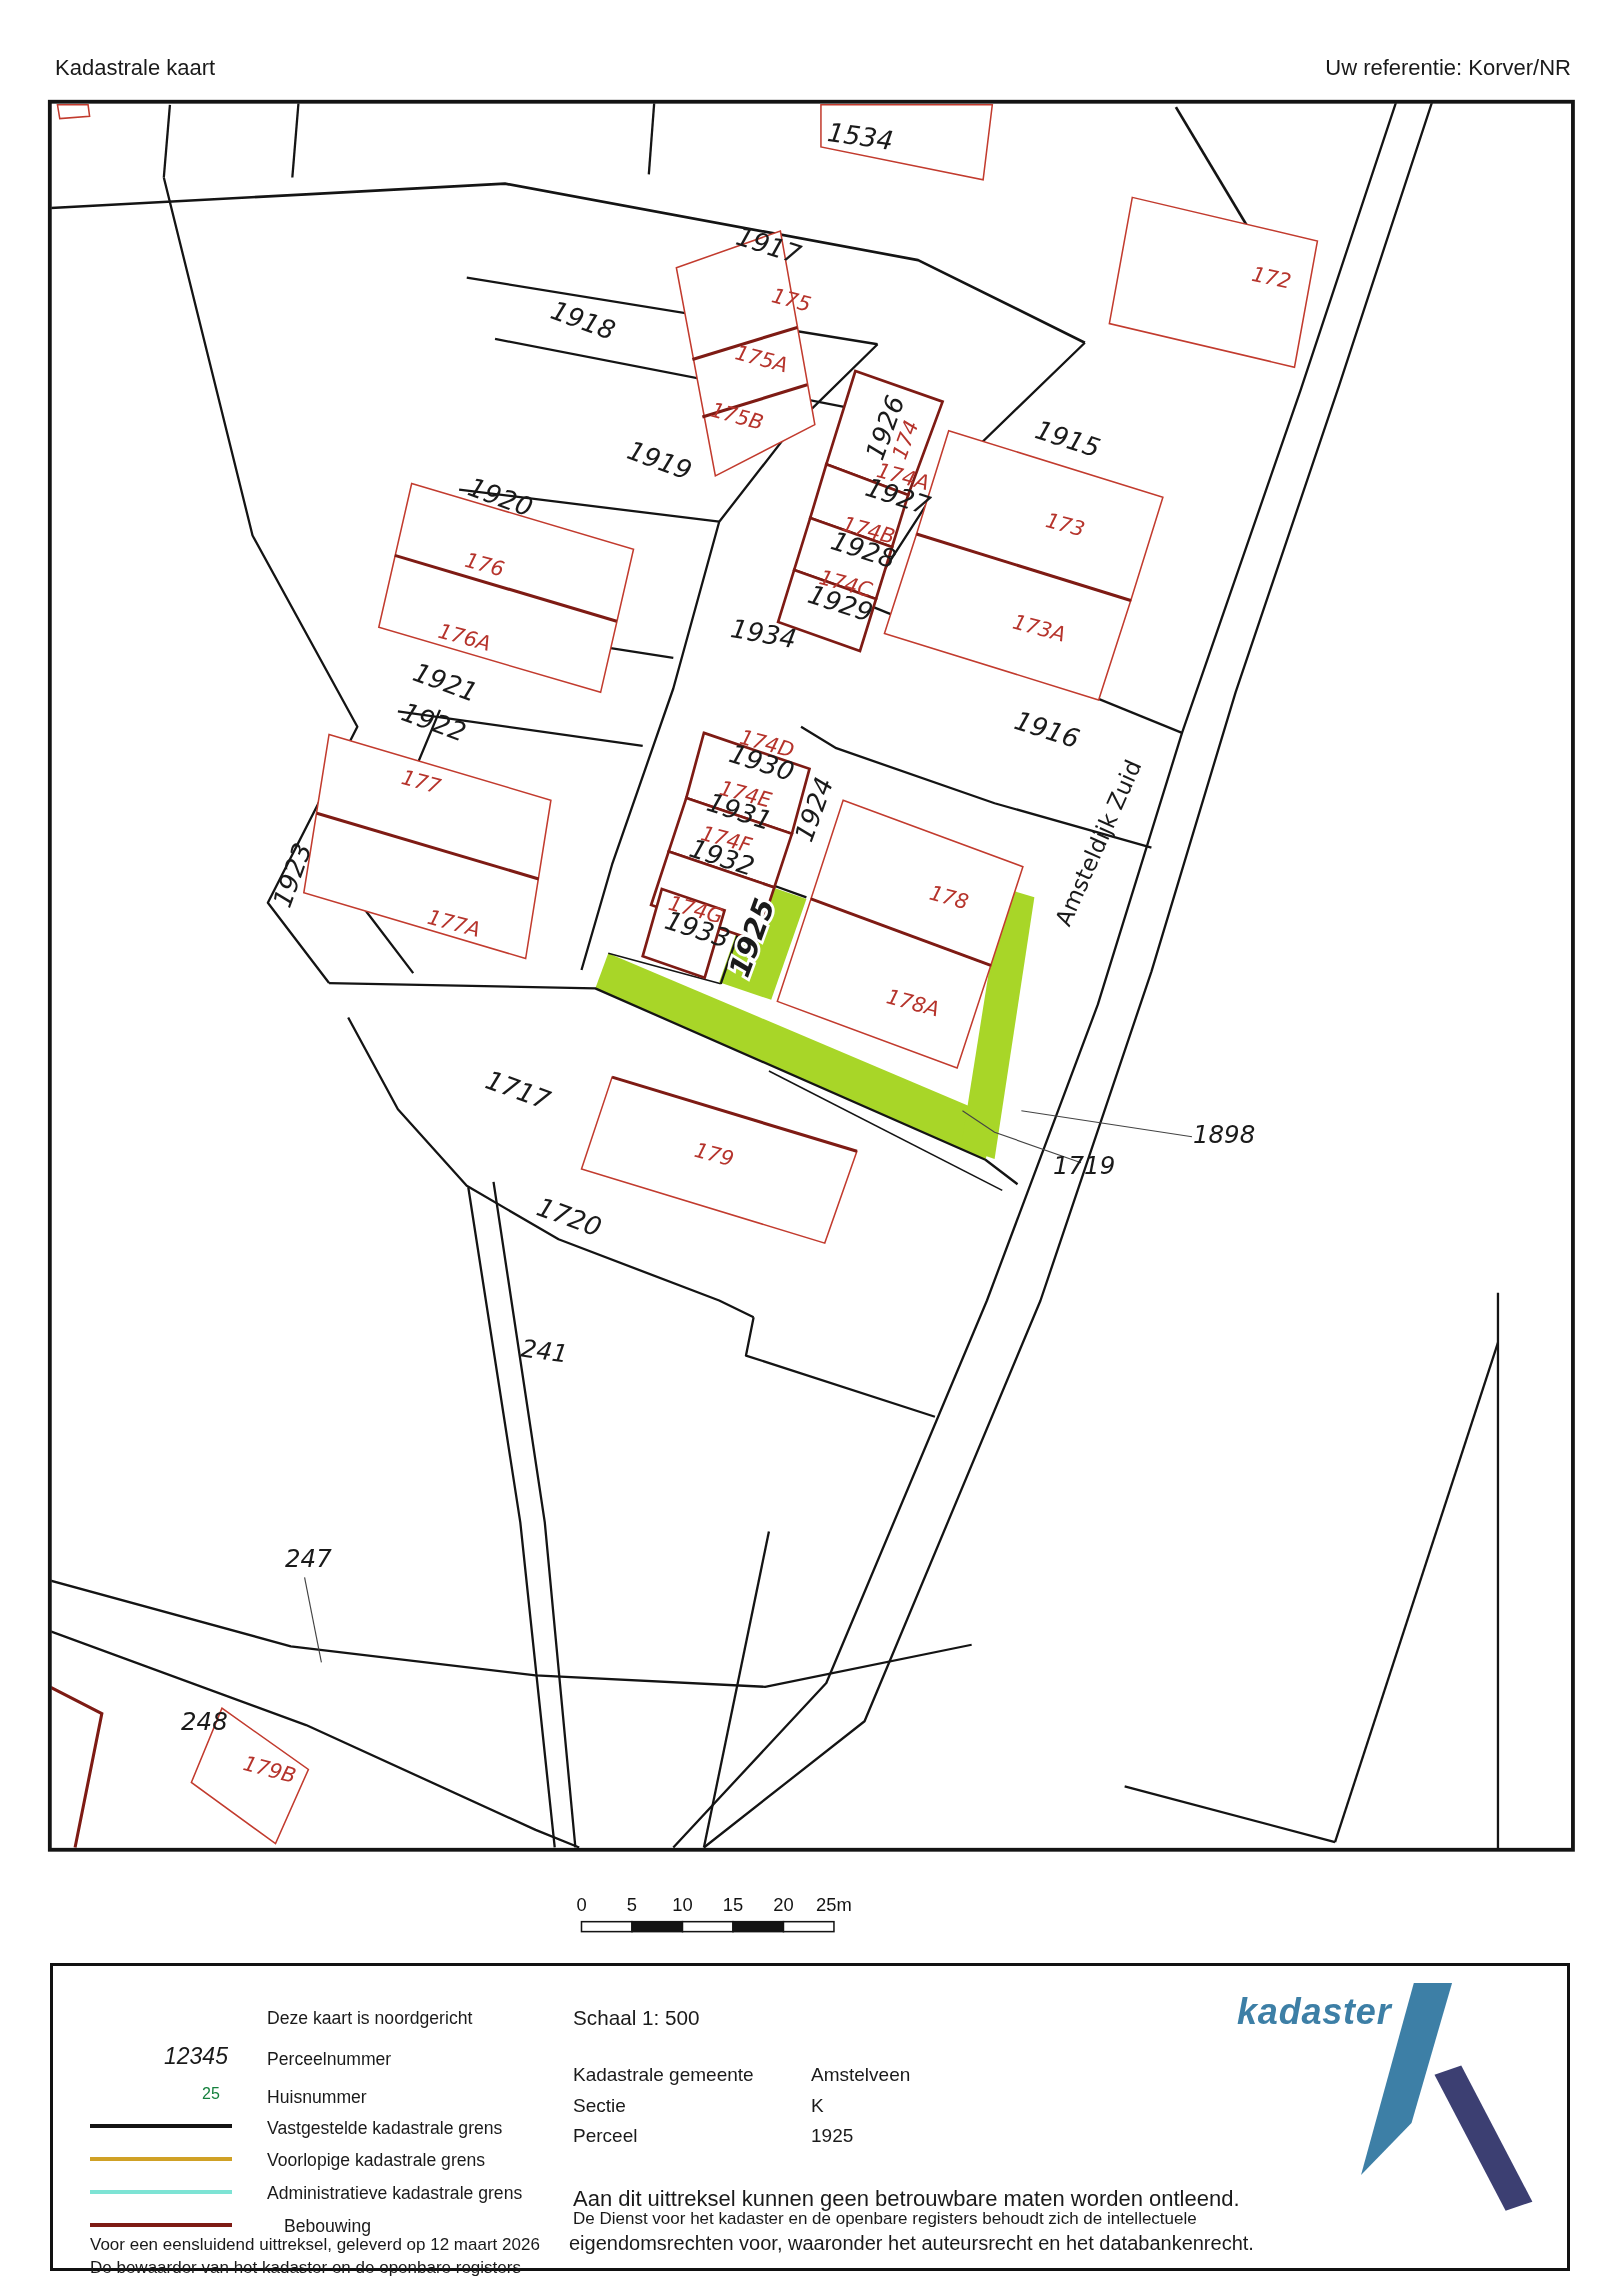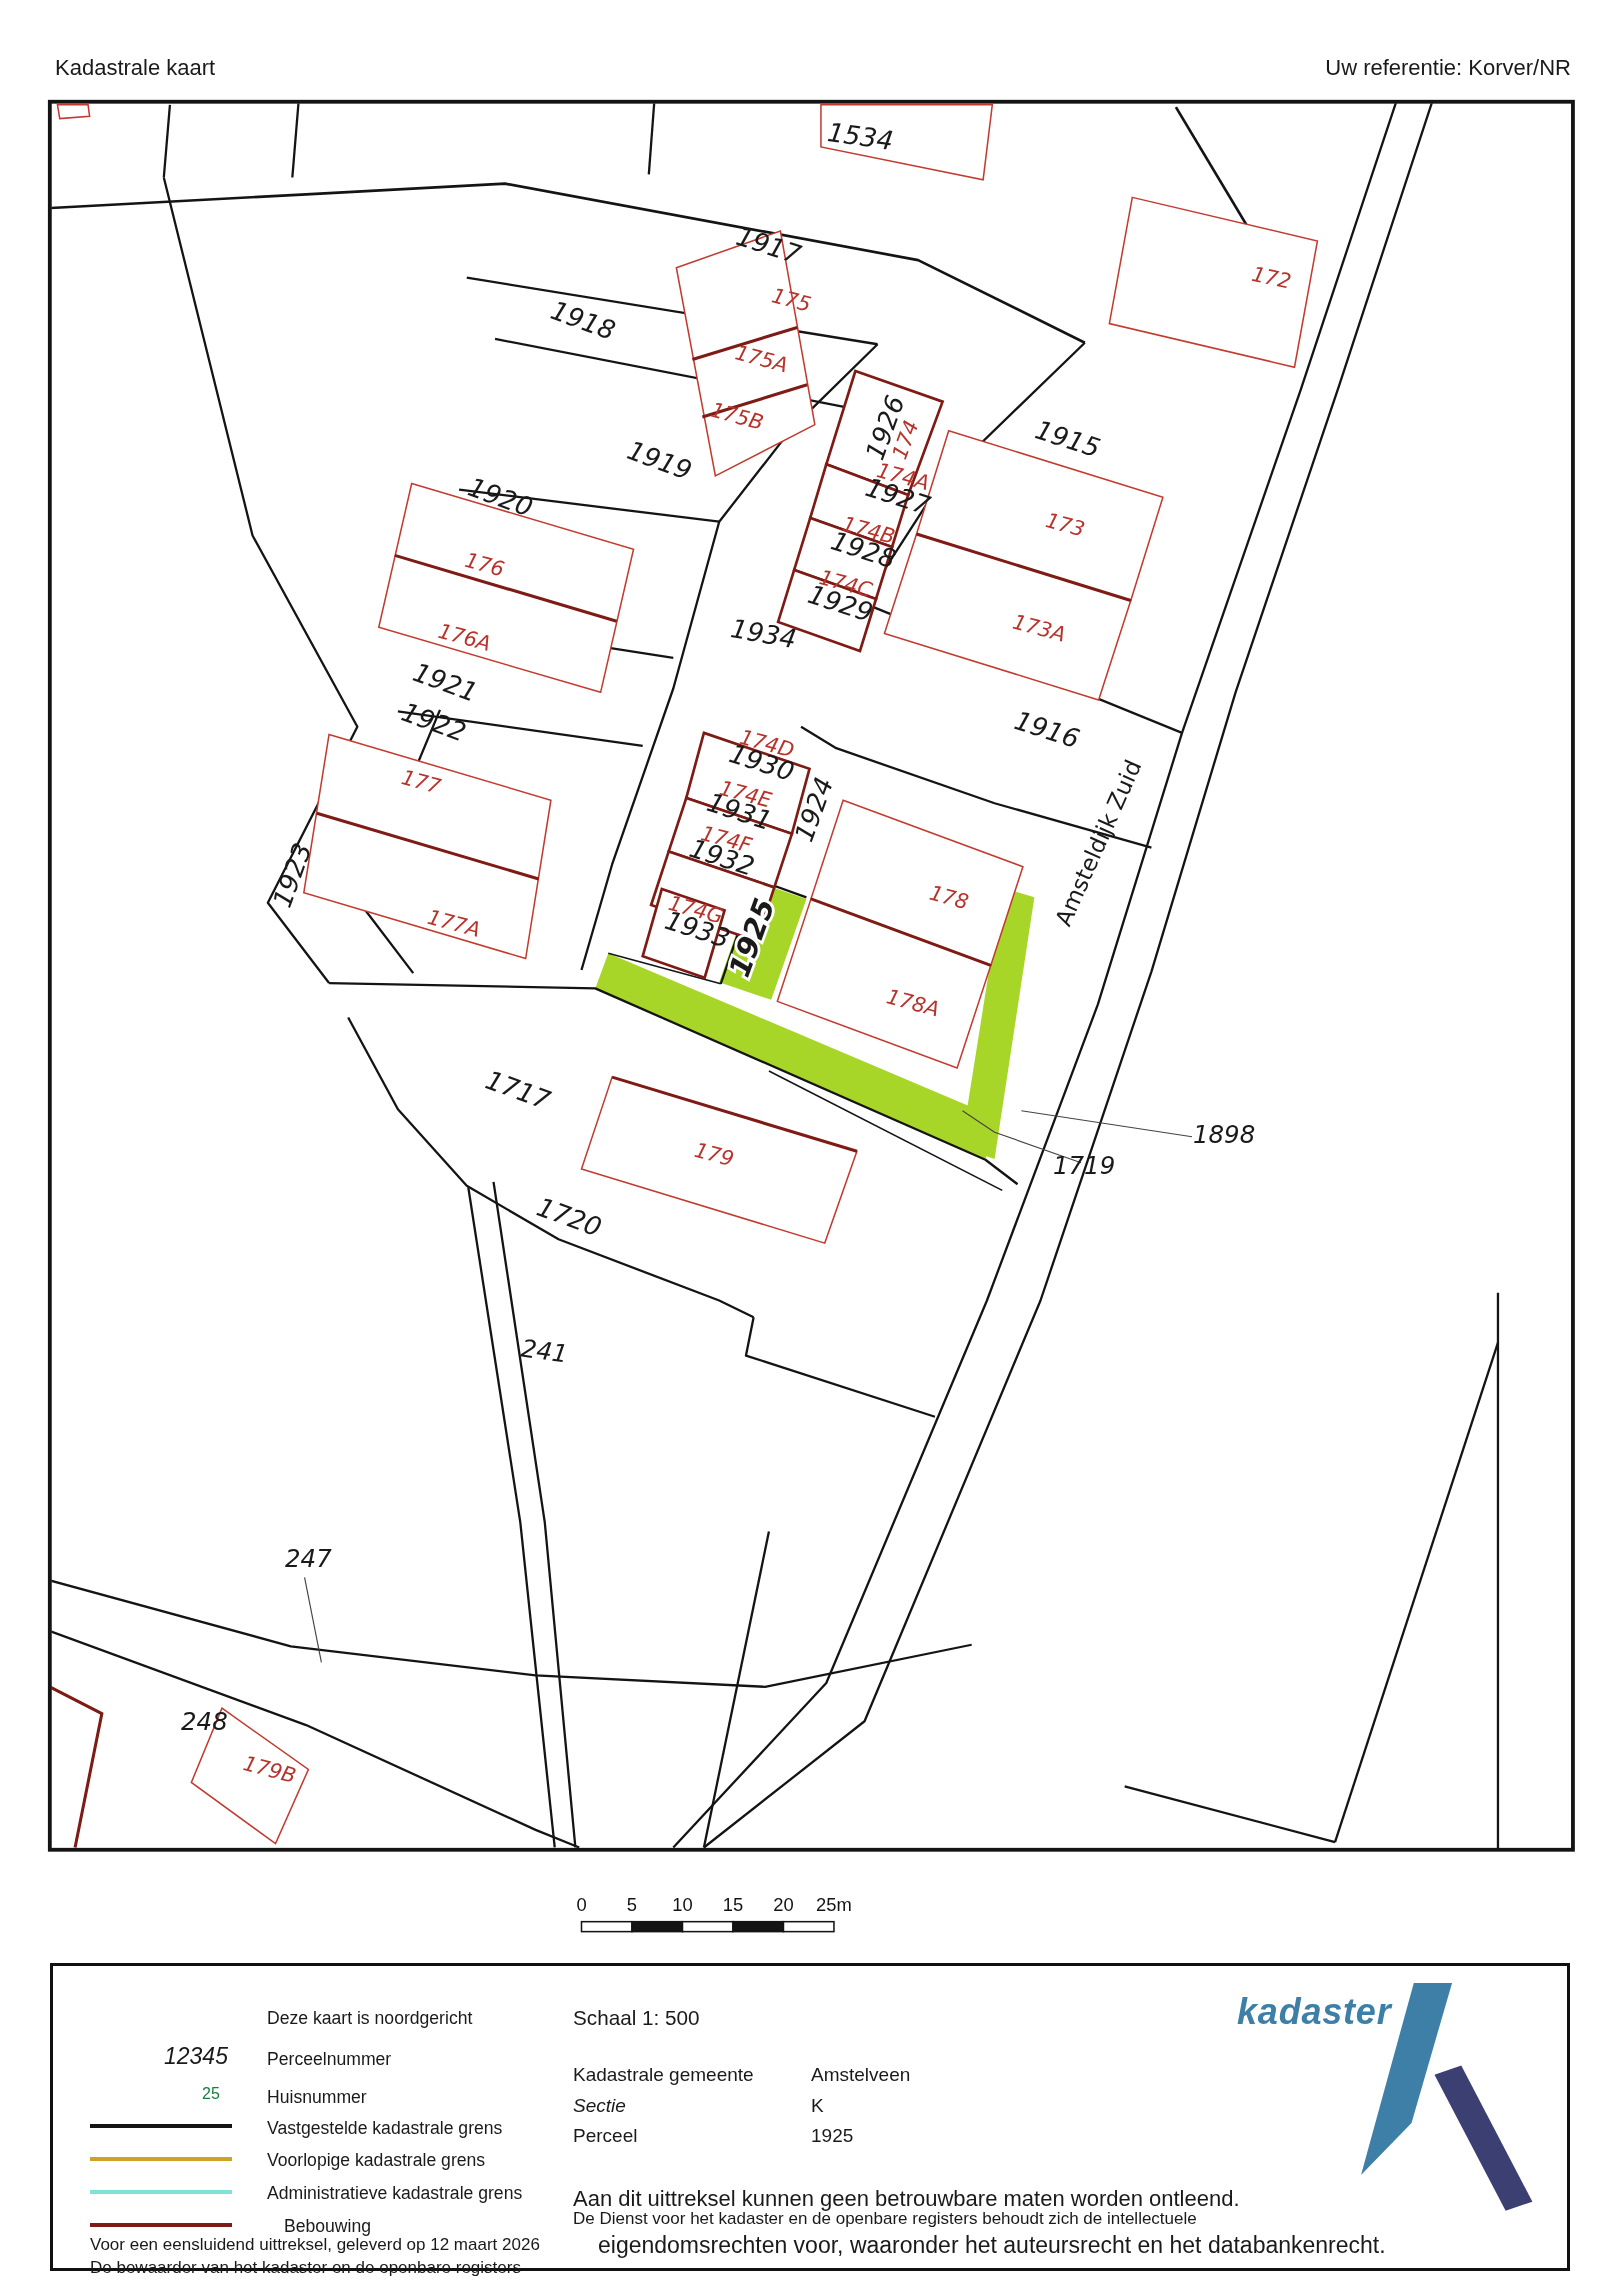--- a/index.html
+++ b/index.html
@@ -185,25 +185,25 @@
       <div class="leg-sym" style="top: 257px; background: rgb(126, 27, 20);"></div>
       <div class="leg-item" style="left: 214px; top: 250px; margin-left: 17px;">Bebouwing</div>
     </div>
   <div class="leg-item" style="left:37px;top:269px;font-size:17px;">Voor een eensluidend uittreksel, geleverd op 12 maart 2026</div>
   <div class="leg-item" style="left:37px;top:292px;font-size:17px;">De bewaarder van het kadaster en de openbare registers</div>
 
   <div class="leg-item" style="left:520px;top:40px;font-size:20.7px;">Schaal 1: 500</div>
   <div id="leg-fields">
       <div class="flabel" style="left: 520px; top: 98px;">Kadastrale gemeente</div>
       <div class="fval" style="top: 98px;">Amstelveen</div>
-      <div class="flabel" style="left: 520px; top: 129px; font-style: italic;">Sectie</div>
+      <div class="flabel" style="left: 520px; top: 129px;">Sectie</div>
       <div class="fval" style="top: 129px;">K</div>
       <div class="flabel" style="left: 520px; top: 159px;">Perceel</div>
       <div class="fval" style="top: 159px;">1925</div>
     </div>
   <div id="leg-disclaimer">
       <div class="leg-item" style="left: 520px; top: 220px; font-size: 22px;">Aan dit uittreksel kunnen geen betrouwbare maten worden ontleend.</div>
       <div class="leg-item" style="left: 520px; top: 243px; font-size: 17px;">De Dienst voor het kadaster en de openbare registers behoudt zich de intellectuele</div>
-      <div class="leg-item" style="left: 545px; top: 266px; font-size: 23px;">eigendomsrechten voor, waaronder het auteursrecht en het databankenrecht.</div>
+      <div class="leg-item" style="left: 516px; top: 266px; font-size: 20px;">eigendomsrechten voor, waaronder het auteursrecht en het databankenrecht.</div>
     </div>
   <div class="logo-text" style="color:#3d7fa6;left:1184px;top:24.5px;">kadaster</div>
 </div>
 
 
 </body></html>

